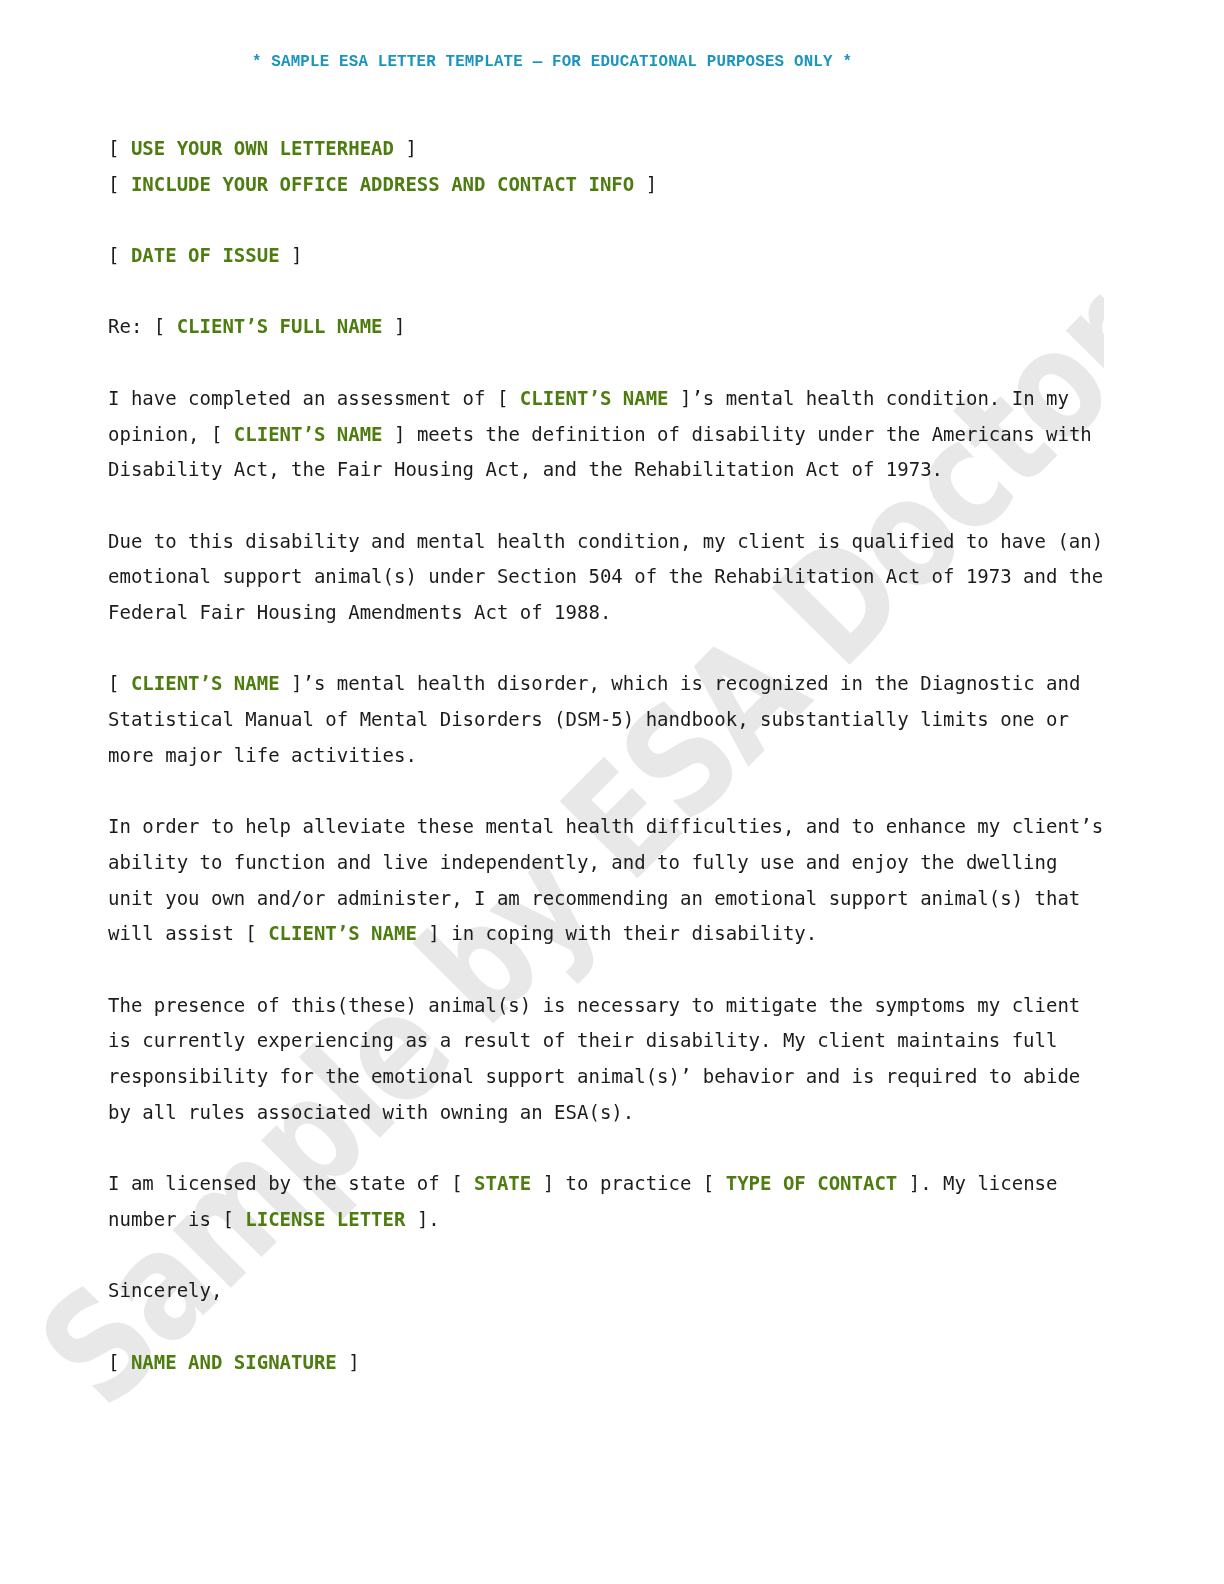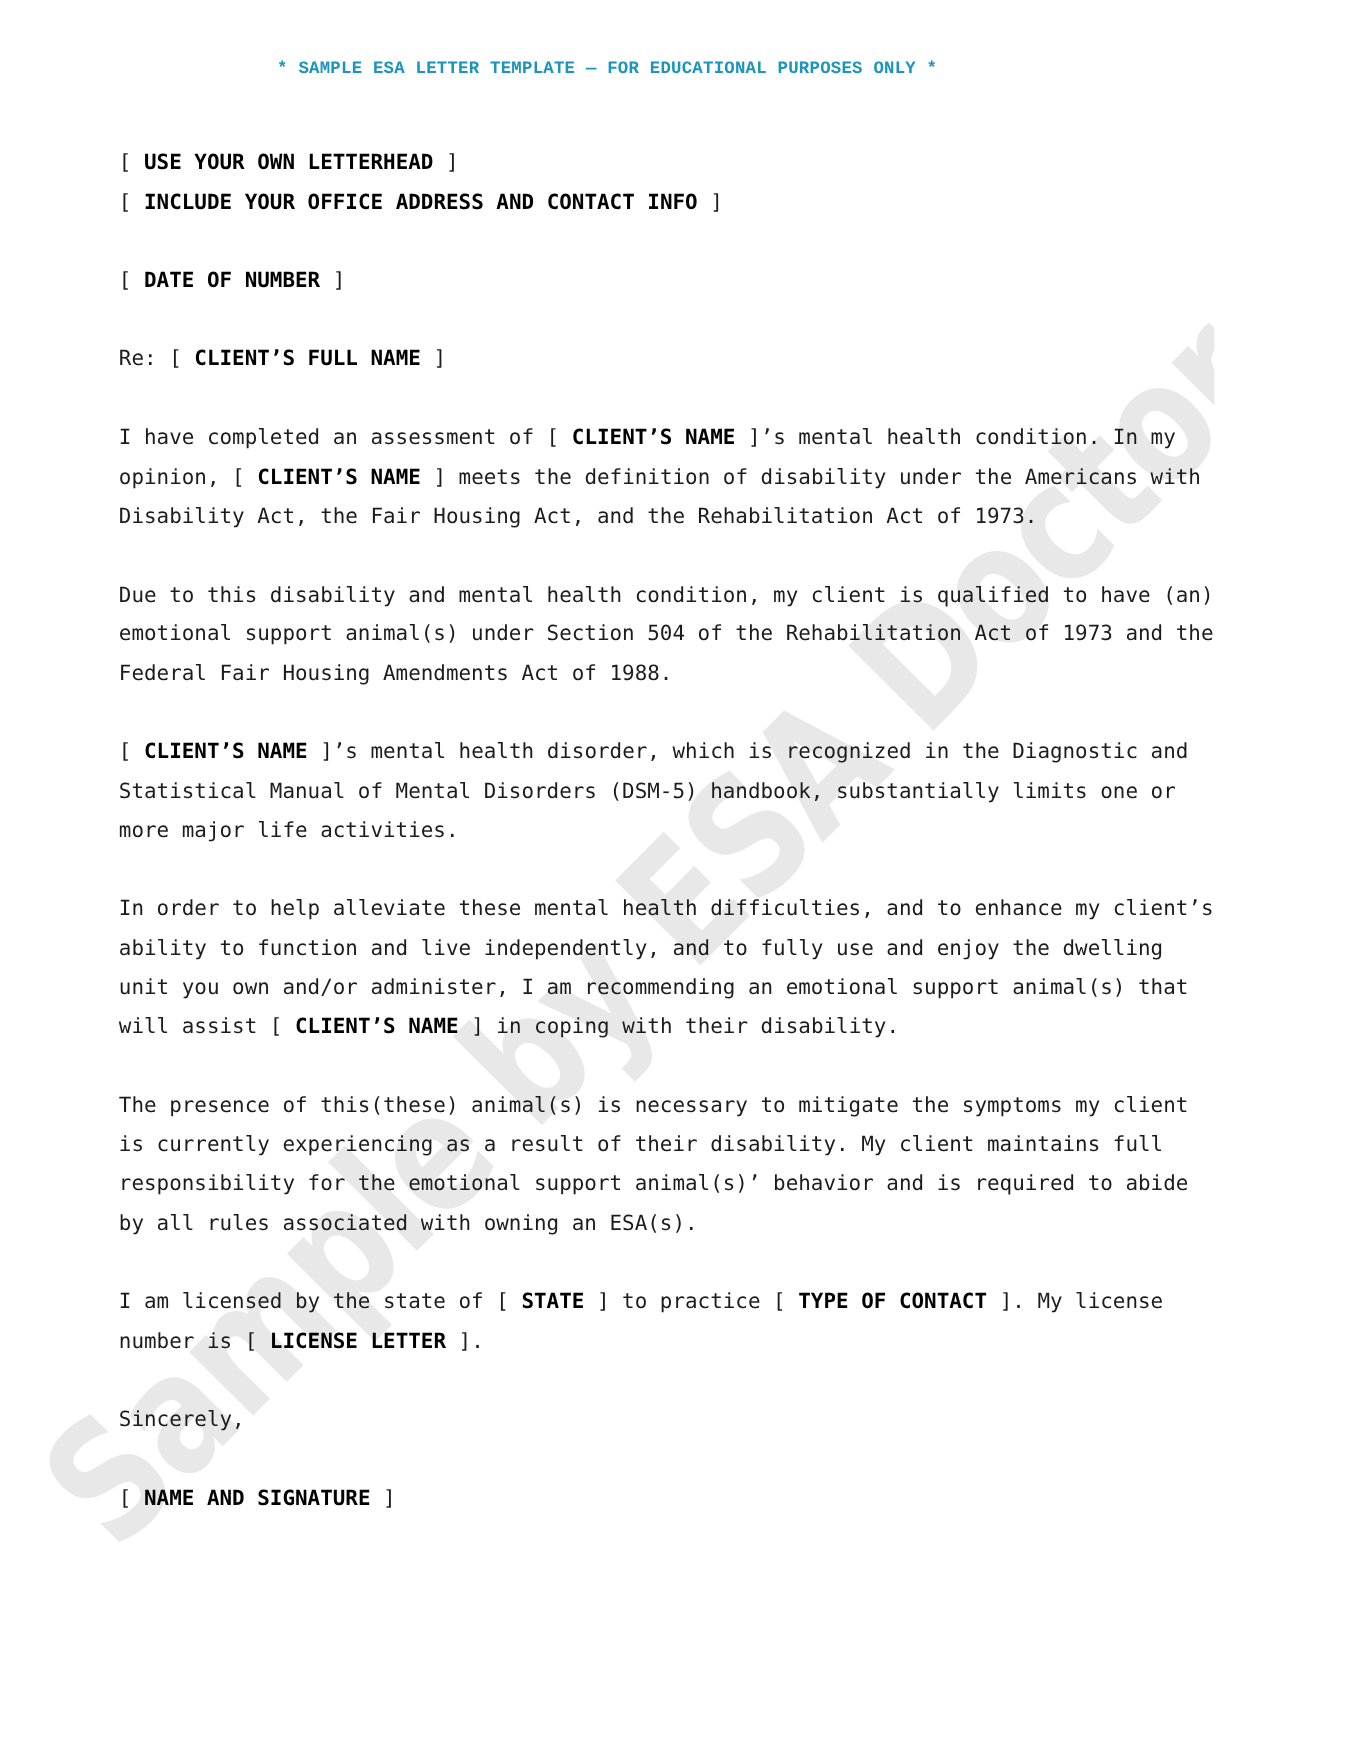--- a/index.html
+++ b/index.html
@@ -52,35 +52,35 @@
     line-height: 35.7px;
     color: #1c1c1c;
     z-index: 2;
   }
   .letter p {
     margin: 0 0 35.7px 0;
     white-space: pre-wrap;
   }
   .letter strong {
     font-weight: bold;
-    color: #000000;
+    color: #4d7c0f;
   }
 </style>
 </head>
 <body>
 
 <div class="page" style="background: rgb(255, 255, 255);">
   <div class="banner" style="color: rgb(27, 148, 190);">* SAMPLE ESA LETTER TEMPLATE — FOR EDUCATIONAL PURPOSES ONLY *</div>
 
   <div class="watermark" style="color: rgb(232, 232, 232);">Sample by ESA Doctors</div>
 
   <div class="letter" style="color: rgb(28, 28, 28);">
       <p><span>[ </span><strong>USE YOUR OWN LETTERHEAD</strong><span> ]
 [ </span><strong>INCLUDE YOUR OFFICE ADDRESS AND CONTACT INFO</strong><span> ]</span></p>
-      <p><span>[ </span><strong>DATE OF NUMBER</strong><span> ]</span></p>
+      <p><span>[ </span><strong>DATE OF ISSUE</strong><span> ]</span></p>
       <p><span>Re: [ </span><strong>CLIENT’S FULL NAME</strong><span> ]</span></p>
       <p><span>I have completed an assessment of [ </span><strong>CLIENT’S NAME</strong><span> ]’s mental health condition. In my
 opinion, [ </span><strong>CLIENT’S NAME</strong><span> ] meets the definition of disability under the Americans with
 Disability Act, the Fair Housing Act, and the Rehabilitation Act of 1973.</span></p>
       <p><span>Due to this disability and mental health condition, my client is qualified to have (an)
 emotional support animal(s) under Section 504 of the Rehabilitation Act of 1973 and the
 Federal Fair Housing Amendments Act of 1988.</span></p>
       <p><span>[ </span><strong>CLIENT’S NAME</strong><span> ]’s mental health disorder, which is recognized in the Diagnostic and
 Statistical Manual of Mental Disorders (DSM-5) handbook, substantially limits one or
 more major life activities.</span></p>

